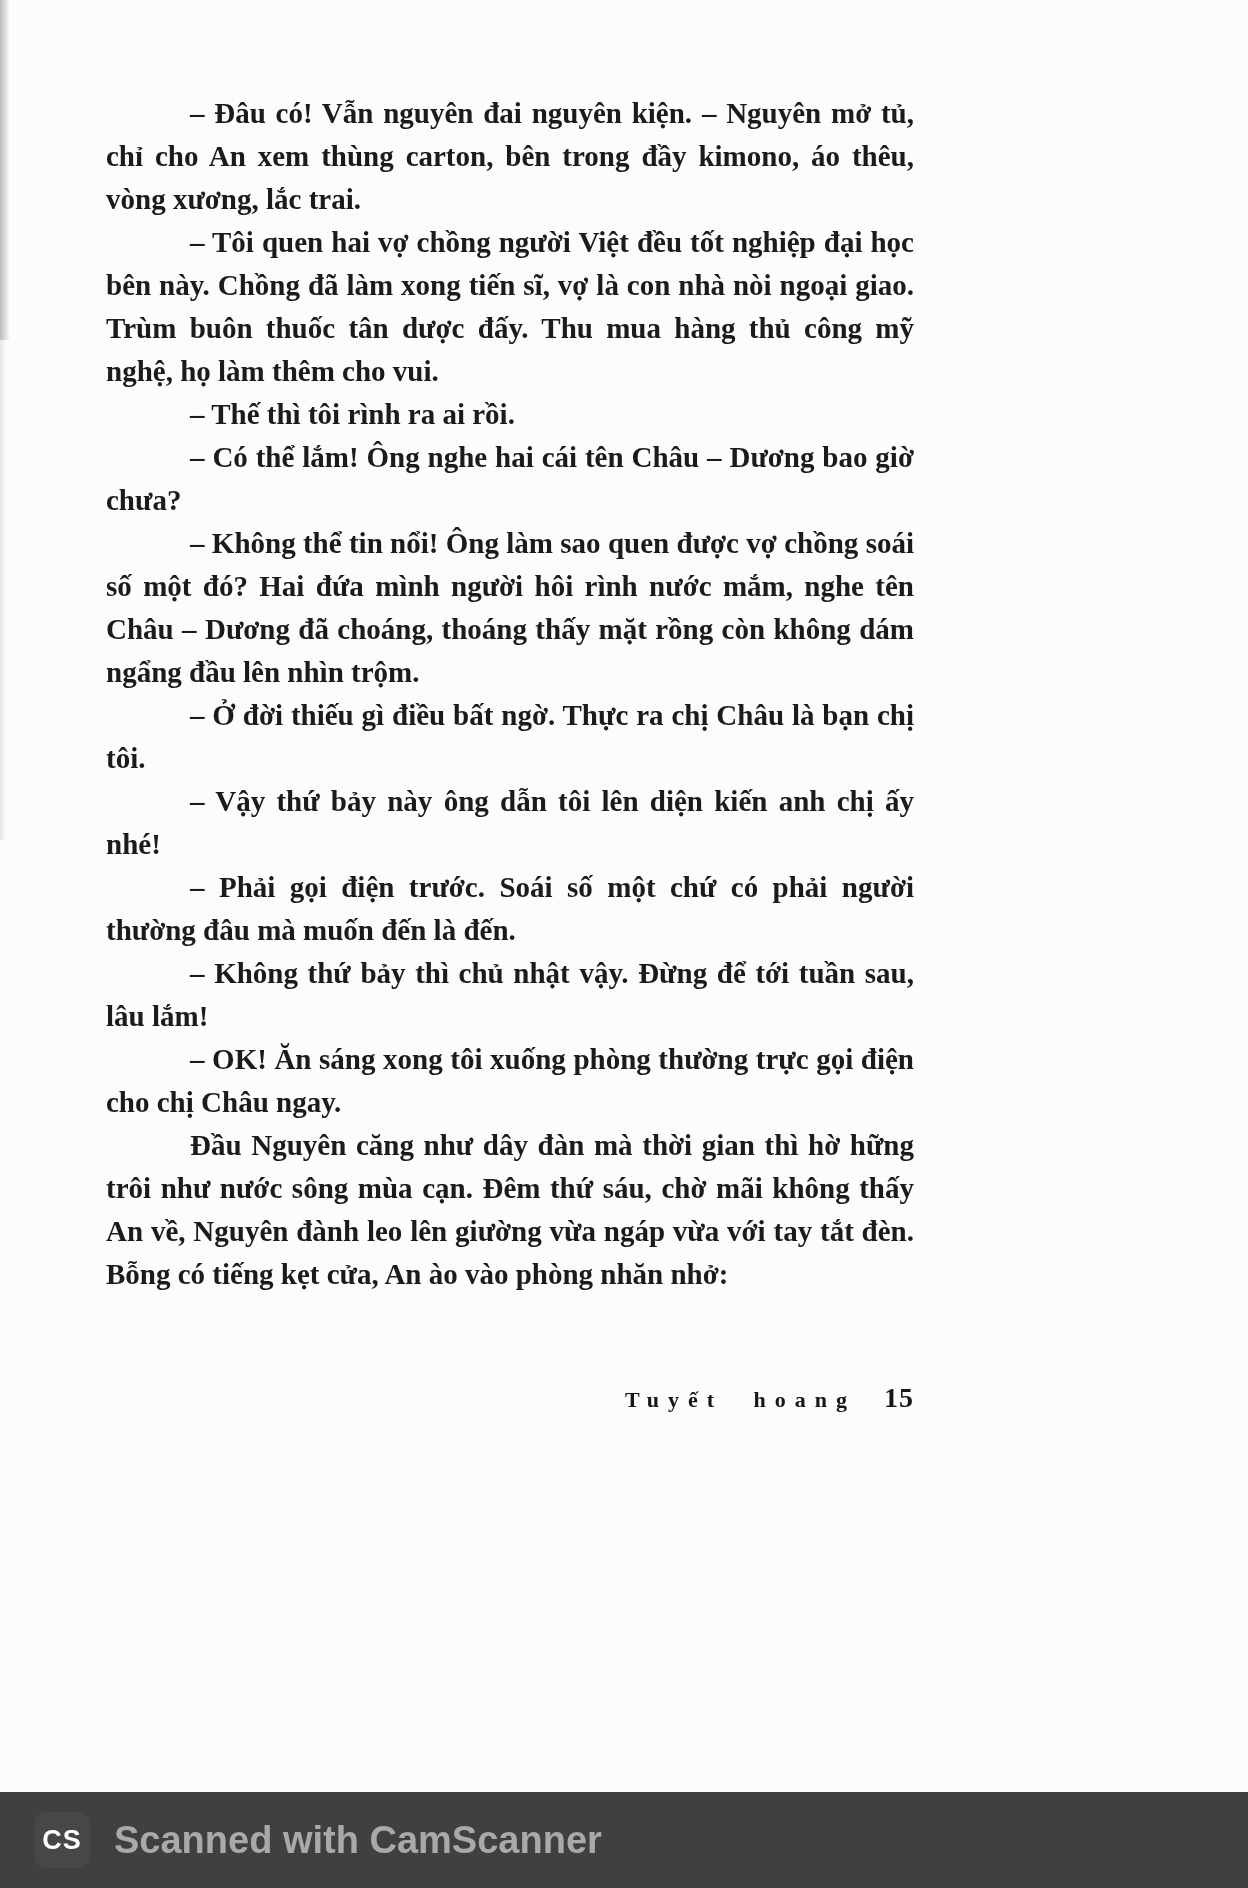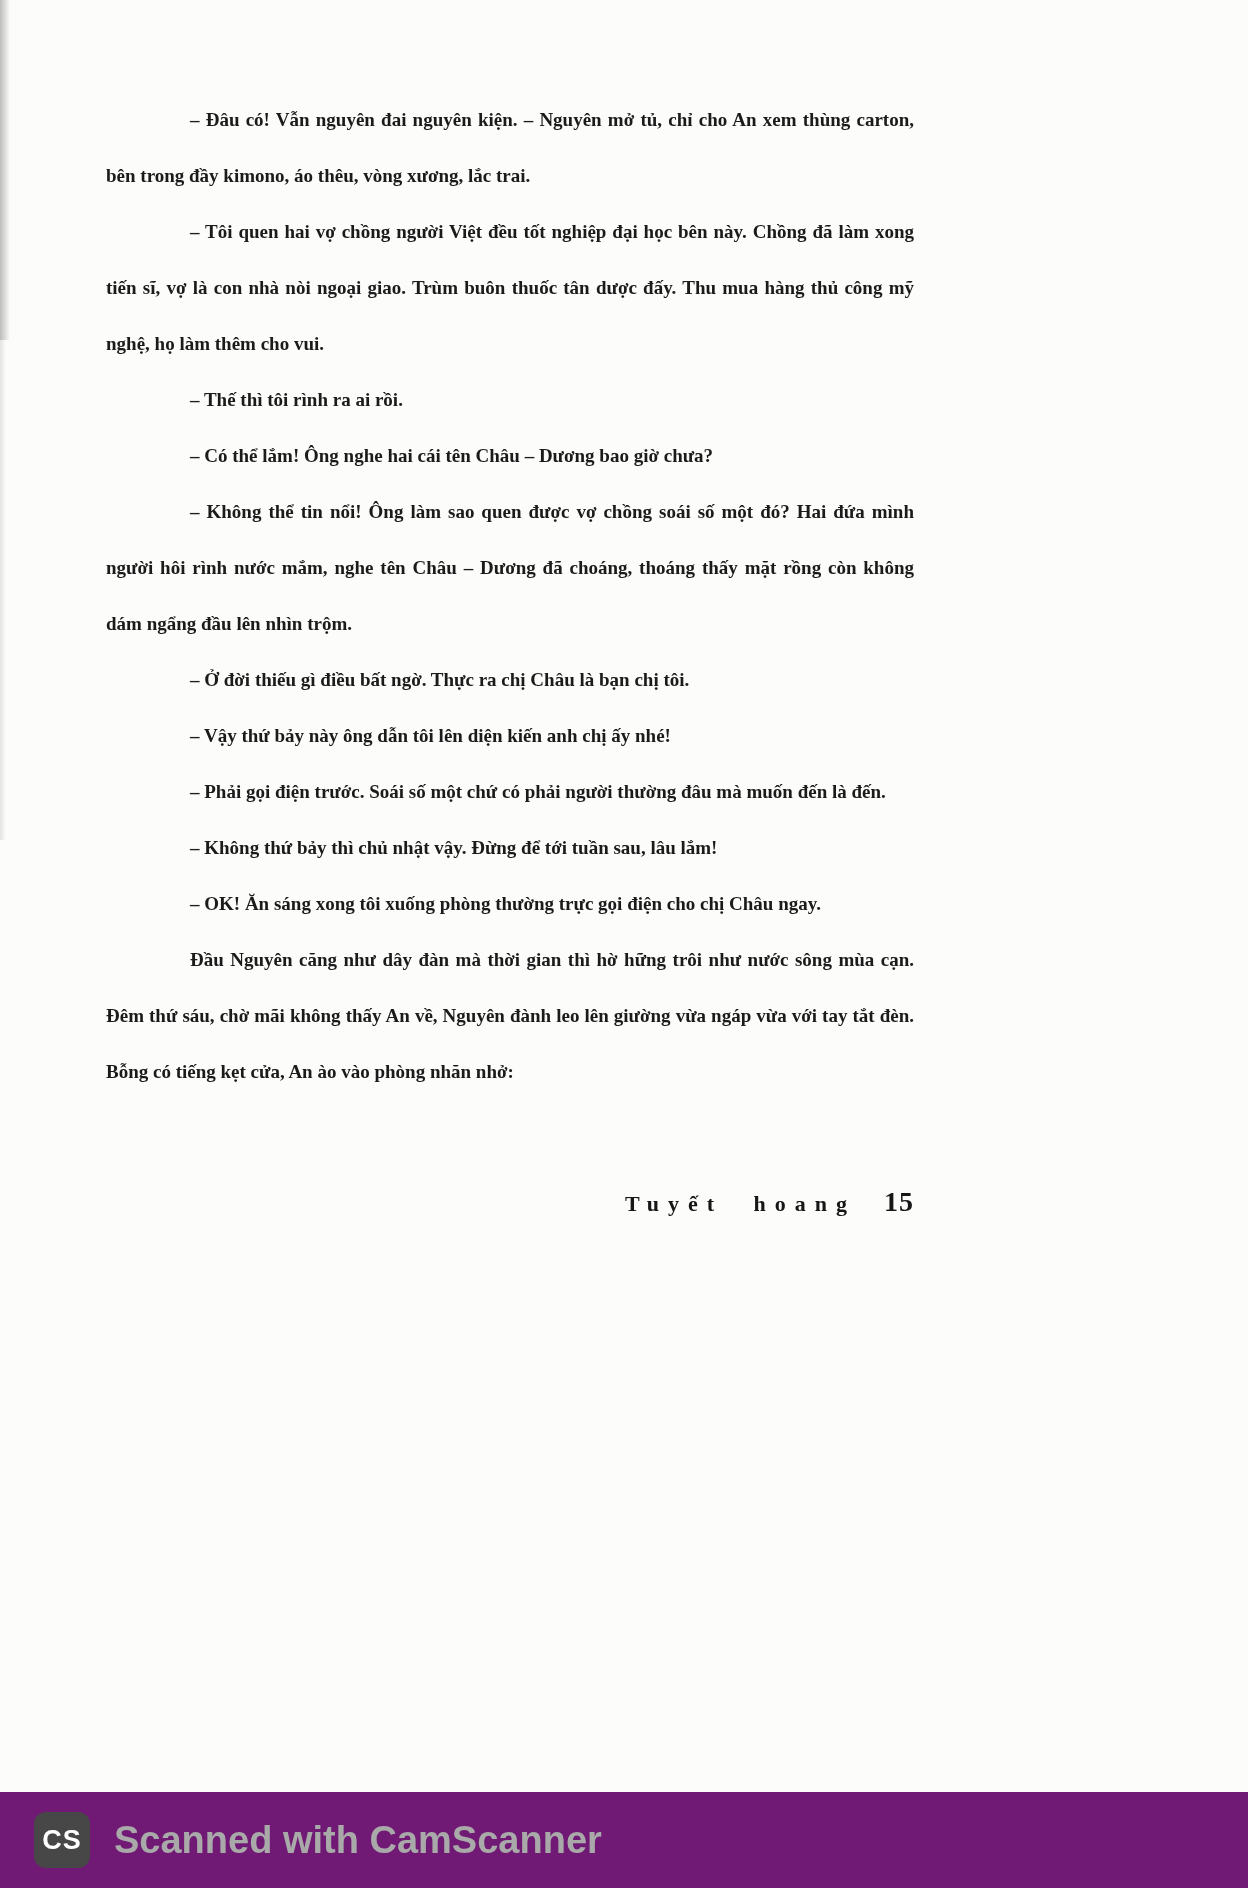--- a/index.html
+++ b/index.html
@@ -18,22 +18,22 @@
   .scan-edge-left2 {
     position: absolute; left: 0; top: 340px; width: 6px; height: 500px;
     background: linear-gradient(to right, rgba(90,90,90,0.15), rgba(90,90,90,0));
   }
   .page-inner {
     position: relative;
     padding: 92px 334px 0 106px;
   }
   .text-block {
     color: #1b1b1b;
-    font-size: 19px;
-    line-height: 56px;
+    font-size: 29px;
+    line-height: 43px;
     font-weight: 700;
     text-align: justify;
     width: 808px;
   }
   .text-block p { text-indent: 84px; }
   .page-footer {
     width: 808px;
     margin-top: 86px;
     text-align: right;
     color: #161616;
@@ -47,21 +47,21 @@
   }
   .page-footer .page-num {
     font-size: 28px;
     margin-left: 28px;
     letter-spacing: 1px;
   }
   .cs-bar {
     position: absolute;
     left: 0; bottom: 0;
     width: 100%; height: 96px;
-    background: #701a75;
+    background: #404040;
     display: flex;
     align-items: center;
     padding-left: 34px;
   }
   .cs-logo {
     width: 56px; height: 56px;
     background: #474747;
     border-radius: 12px;
     color: #ffffff;
     display: flex; align-items: center; justify-content: center;

